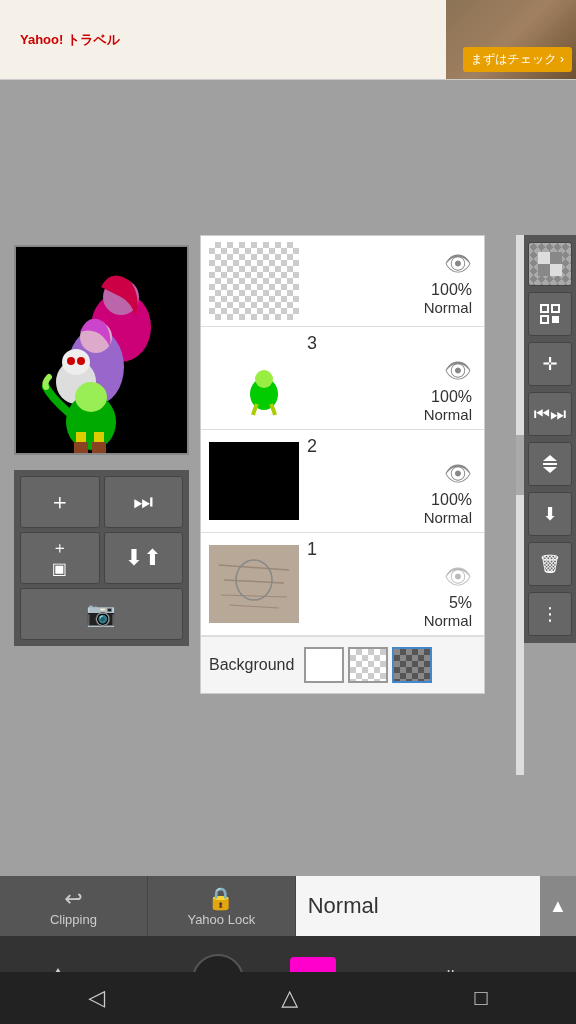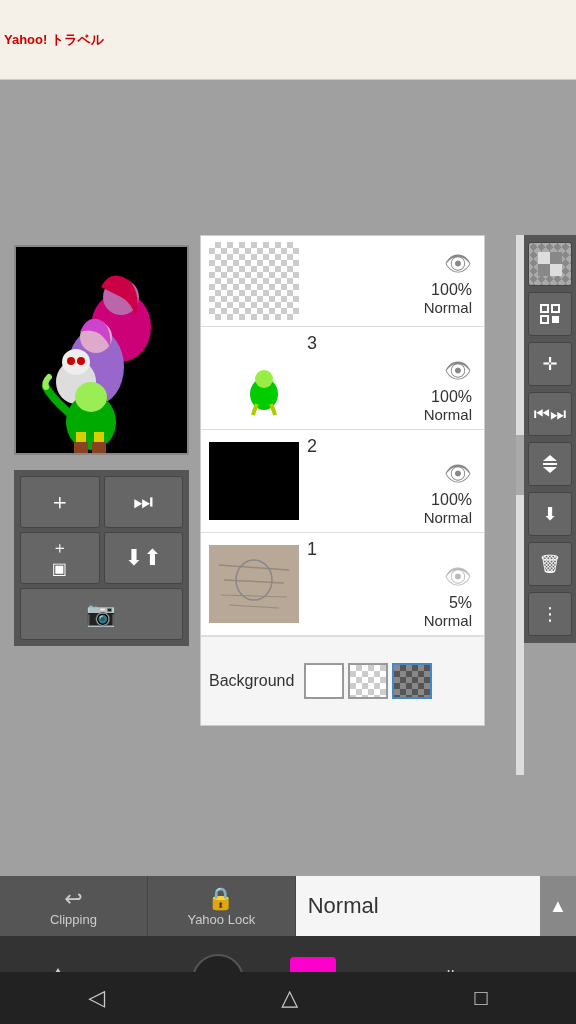--- a/index.html
+++ b/index.html
@@ -19,21 +19,21 @@
       background: #f5f0e8;
       display: flex;
       align-items: center;
       justify-content: space-between;
       border-bottom: 1px solid #ccc;
       overflow: hidden;
       position: relative;
     }
     #ad-banner .ad-left {
       flex: 1;
-      padding: 4px 4px;
+      padding: 4px 20px;
       font-size: 22px;
       font-weight: bold;
       color: #333;
       line-height: 1.2;
     }
     #ad-banner .ad-left .yahoo-logo {
       font-size: 13px;
       color: #cc0000;
       font-weight: bold;
     }
@@ -144,21 +144,21 @@
     }
     .layer-mode {
       font-size: 15px;
       color: #333;
     }
 
     
     #background-row {
       display: flex;
       align-items: center;
-      padding: 26px 8px;
+      padding: 10px 8px;
       background: #f5f5f5;
       border-top: 1px solid #ddd;
     }
     #background-label {
       font-size: 16px;
       color: #333;
       margin-right: 10px;
     }
     .bg-swatch {
       width: 40px;
@@ -435,20 +435,25 @@
       background: transparent;
       position: relative;
     }
   </style>
 </head>
 <body>
 
 <div id="ad-banner">
   <div class="ad-left">
     <div class="yahoo-logo">Yahoo! トラベル</div>
+  </div>
+  <div class="ad-right">
+
+    <div style="width:100%;height:100%;background:linear-gradient(135deg,#8b7355 0%,#a08060 50%,#6b5030 100%);"></div>
+    <div class="ad-cta">まずはチェック ›</div>
   </div>
 </div>
 
 <div id="main-area">
 
   <div id="canvas-preview">
     <div id="canvas-preview-inner" class="artwork">
       
       <svg width="175" height="210" viewBox="0 0 175 210" xmlns="http://www.w3.org/2000/svg">
 

